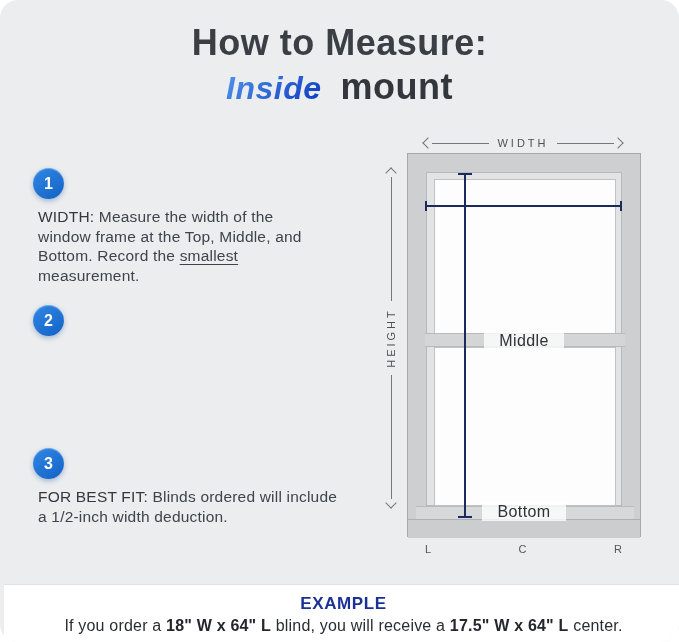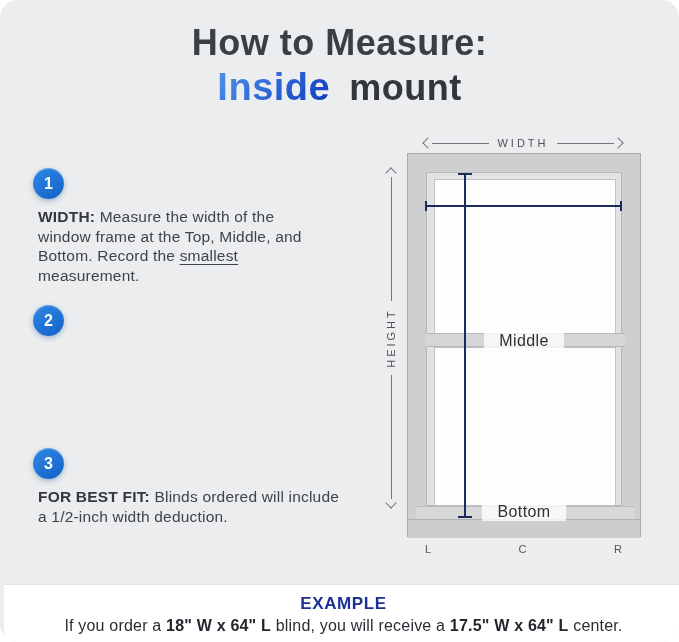--- a/index.html
+++ b/index.html
@@ -12,24 +12,24 @@
     background: #ebedee;
     overflow: hidden;
     border-radius: 18px;
   }
 
   
   .title-block { position: absolute; top: 22px; left: 0; width: 100%; text-align: center; }
   .title-line1 { font-size: 36px; font-weight: 600; color: #3a3f46; letter-spacing: 0.5px; }
   .title-line2 { margin-top: 2px; display: flex; justify-content: center; align-items: baseline; }
   .title-highlight {
-    font-size: 38px; font-weight: 700; letter-spacing: 0.5px;
+    font-size: 32px; font-weight: 700; letter-spacing: 0.5px;
     color: #1d52ce;
     background: linear-gradient(135deg, #4a8de8 10%, #1240c4 90%);
-    -webkit-background-clip: text; background-clip: text;
+    -webkit-background-clip: text; background-clip: text; font-style: italic;
     -webkit-text-fill-color: transparent;
   }
   .title-suffix { font-size: 36px; font-weight: 600; color: #33373d; margin-left: 19px; letter-spacing: 0.5px; }
 
   
   .step { position: absolute; left: 33px; width: 360px; }
   .step-1 { top: 168px; }
   .step-2 { top: 305px; }
   .step-3 { top: 448px; }
   .badge {
@@ -37,21 +37,21 @@
     background: linear-gradient(145deg, #3188e4, #1261c6);
     box-shadow: 0 2px 5px rgba(25, 80, 150, 0.35), inset 0 1px 1px rgba(255,255,255,0.35);
     color: #ffffff; font-size: 16px; font-weight: 700;
     display: flex; align-items: center; justify-content: center;
   }
   .step-text {
     margin-top: 8px; padding-left: 5px;
     font-size: 15.5px; line-height: 19.5px; color: #3f444b;
     white-space: pre-line; letter-spacing: 0.2px;
   }
-  .step-text b { font-weight: 700; color: #34383e; }
+  .step-text b { font-weight: 400; color: #34383e; }
   .step-text u { text-decoration: underline; text-underline-offset: 3px; text-decoration-thickness: 1px; }
 
   
   .arrow-line-h { flex: 1; height: 1px; background: #74787c; }
   .arrow-line-v { flex: 1; width: 1px; background: #74787c; margin: 0 auto; }
   .chev { width: 8px; height: 8px; flex: none; }
   .chev-left  { border-left: 1.5px solid #74787c; border-bottom: 1.5px solid #74787c; transform: rotate(45deg); }
   .chev-right { border-right: 1.5px solid #74787c; border-top: 1.5px solid #74787c; transform: rotate(45deg); }
   .chev-up    { border-left: 1.5px solid #74787c; border-top: 1.5px solid #74787c; transform: rotate(45deg); margin: 0 auto; }
   .chev-down  { border-right: 1.5px solid #74787c; border-bottom: 1.5px solid #74787c; transform: rotate(45deg); margin: 0 auto; }

